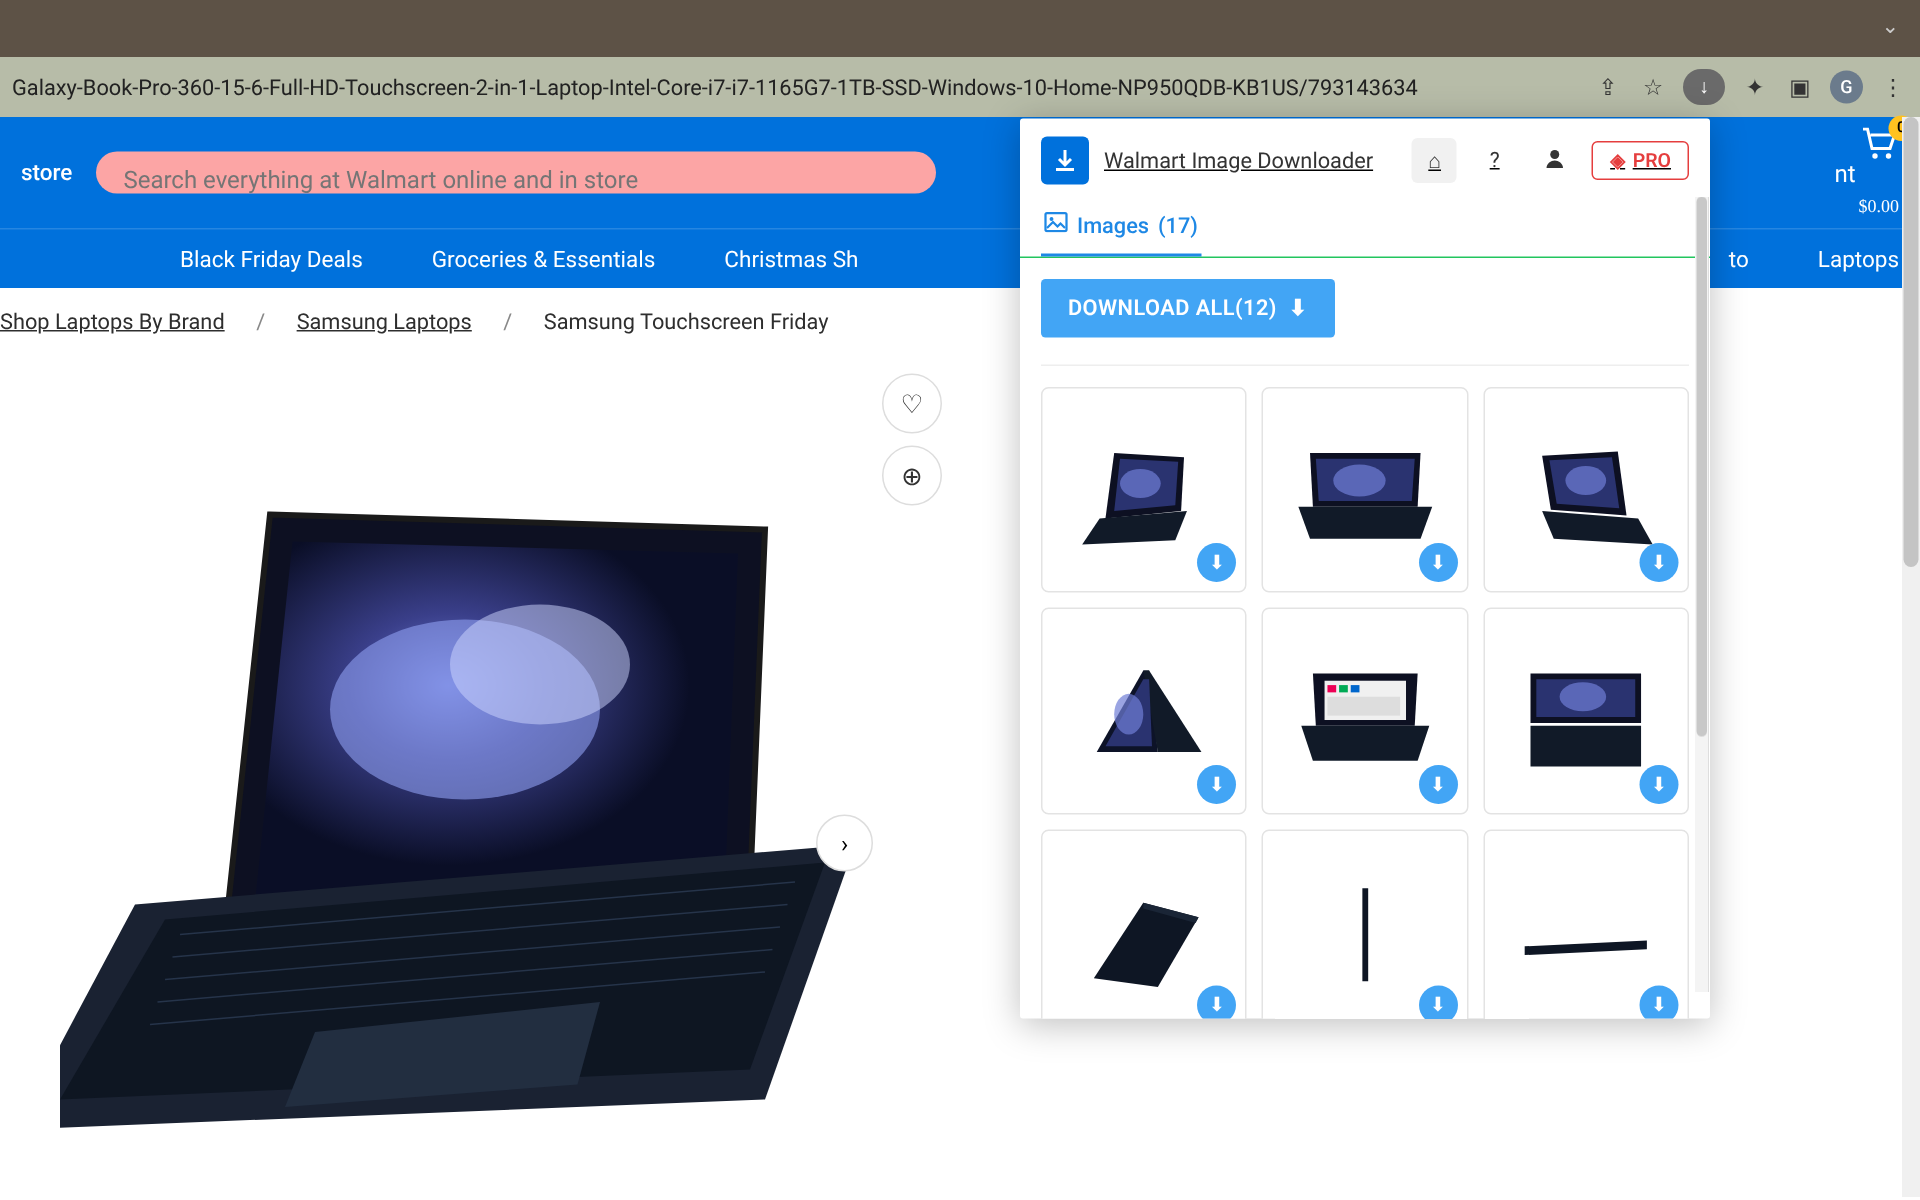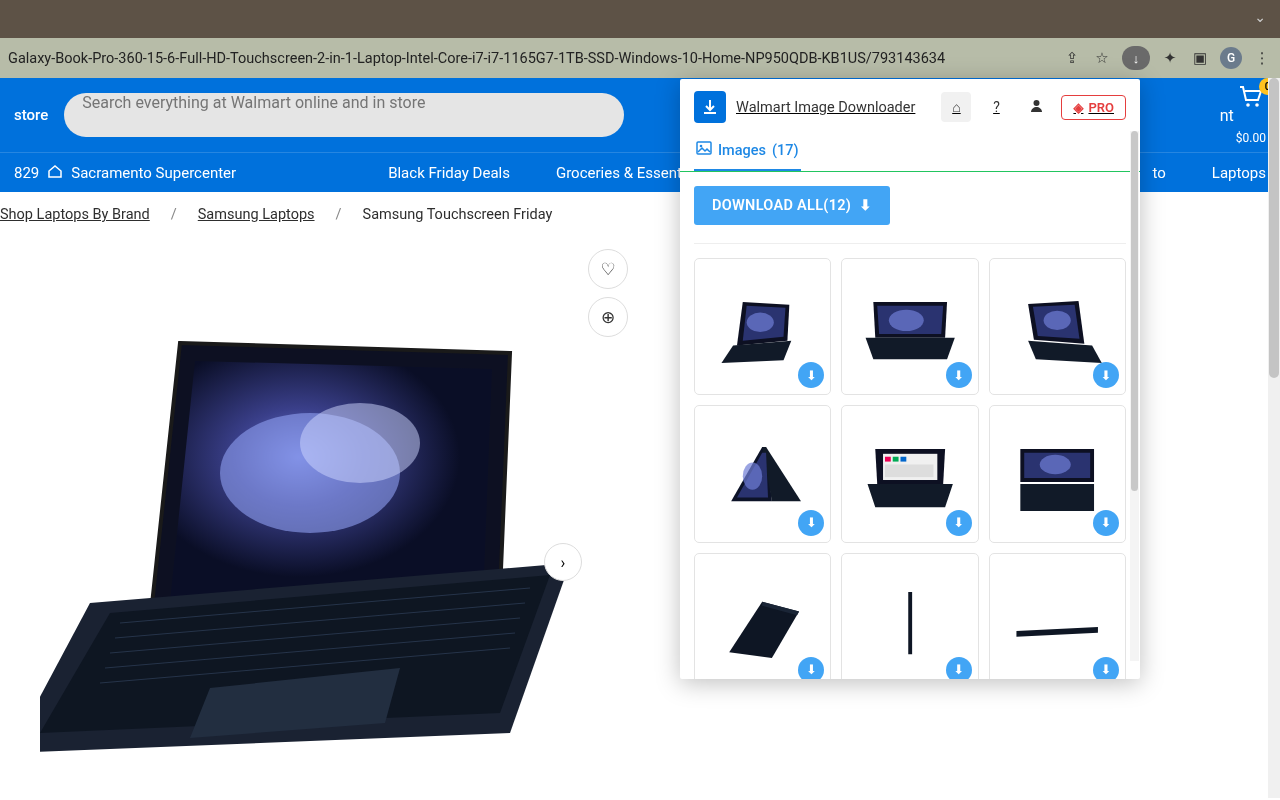--- a/index.html
+++ b/index.html
@@ -11,27 +11,27 @@
 .url-bar { height:40px; background:#b7bca8; display:flex; align-items:center; padding:0 8px; gap:21px; }
 .url-text { flex:1; font-size:14.5px; color:#222; white-space:nowrap; overflow:hidden; }
 .url-icons { display:flex; align-items:center; gap:10px; }
 .url-icons .ic { width:20px; height:20px; display:flex; align-items:center; justify-content:center; color:#333; font-size:15px; }
 .dl-badge { width:28px; height:24px; background:#6a6a6a; border-radius:12px; display:flex; align-items:center; justify-content:center; color:#fff; font-size:13px; }
 .avatar { width:22px; height:22px; border-radius:50%; background:#6b7b8c; color:#fff; display:flex; align-items:center; justify-content:center; font-size:12px; font-weight:500; }
 
 
 .wm-header { height:74px; background:#0071dc; display:flex; align-items:center; padding:0 14px; color:#fff; }
 .wm-header .left-word { font-size:15px; font-weight:500; margin-right:16px; }
-.wm-search { flex:0 0 560px; height:44px; background:#e5e5e5; border-radius:22px; display:flex; align-items:flex-start; padding:0 18px; }
+.wm-search { flex:0 0 560px; height:28px; background:#fca5a5; border-radius:22px; display:flex; align-items:flex-end; padding:0 18px; }
 .wm-search input { border:none; outline:none; width:100%; font-size:16px; color:#555; background:transparent; }
 .wm-header-right { margin-left:auto; display:flex; align-items:center; gap:2px; }
 .cart-area { text-align:center; position:relative; }
 .cart-ic { font-size:20px; position:relative; }
 .cart-badge { position:absolute; top:-8px; right:-10px; background:#ffc220; color:#000; width:17px; height:17px; border-radius:50%; font-size:10px; display:flex; align-items:center; justify-content:center; font-weight:600; }
-.cart-amt { font-size:12px; margin-top:18px; }
+.cart-amt { font-size:12px; margin-top:18px;font-family:Liberation Serif, serif; }
 
 
 .wm-nav { height:40px; background:#0071dc; display:flex; align-items:center; color:#fff; padding:0 14px; font-size:15px; border-top:1px solid rgba(255,255,255,0.15); gap:46px; }
 .wm-nav .loc { display:flex; align-items:center; gap:8px; }
 .wm-nav .nav-spacer { flex:1; }
 .wm-nav a { color:#fff; text-decoration:none; font-weight:400; }
 
 
 .crumbs { padding:14px 0 10px 0; font-size:14.5px; color:#2e2e2e; display:flex; gap:21px; align-items:center; }
 .crumbs a { color:#2e2e2e; text-decoration:underline; }
@@ -108,27 +108,20 @@
             <circle cx="18" cy="19" r="1.8" fill="#fff"></circle>
           </svg>
         <span class="cart-badge">0</span>
       </div>
       <div class="cart-amt">$0.00</div>
     </div>
   </div>
 </div>
 
 <div class="wm-nav">
-  <div class="loc">
-    <span>829</span>
-    <span><svg width="16" height="16" viewBox="0 0 16 16">
-          <path d="M2 8l6-5 6 5v6H2z" fill="none" stroke="#fff" stroke-width="1.5"></path>
-        </svg></span>
-    <span>Sacramento Supercenter</span>
-  </div>
   <div class="nav-spacer" style="flex:0 0 60px"></div>
   <a>Black Friday Deals</a>
   <a>Groceries &amp; Essentials</a>
   <a>Christmas Sh</a>
   <div class="nav-spacer"></div>
   <a>to</a>
   <a>Laptops</a>
 </div>
 
 <div class="crumbs">

